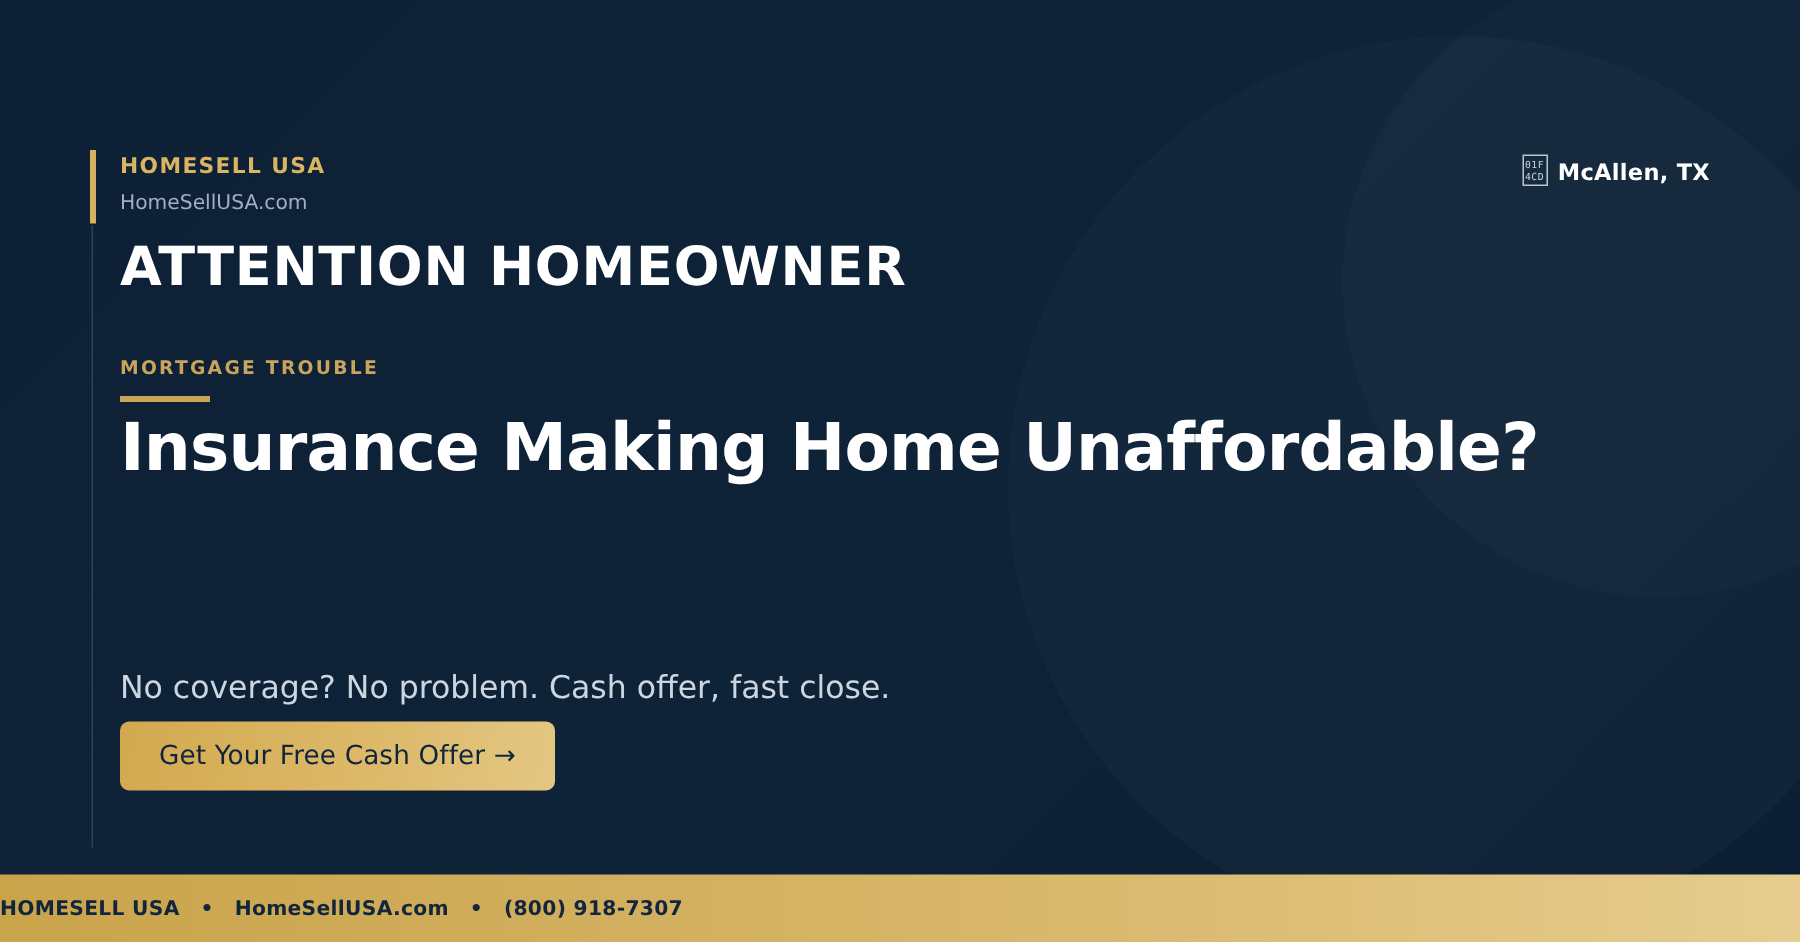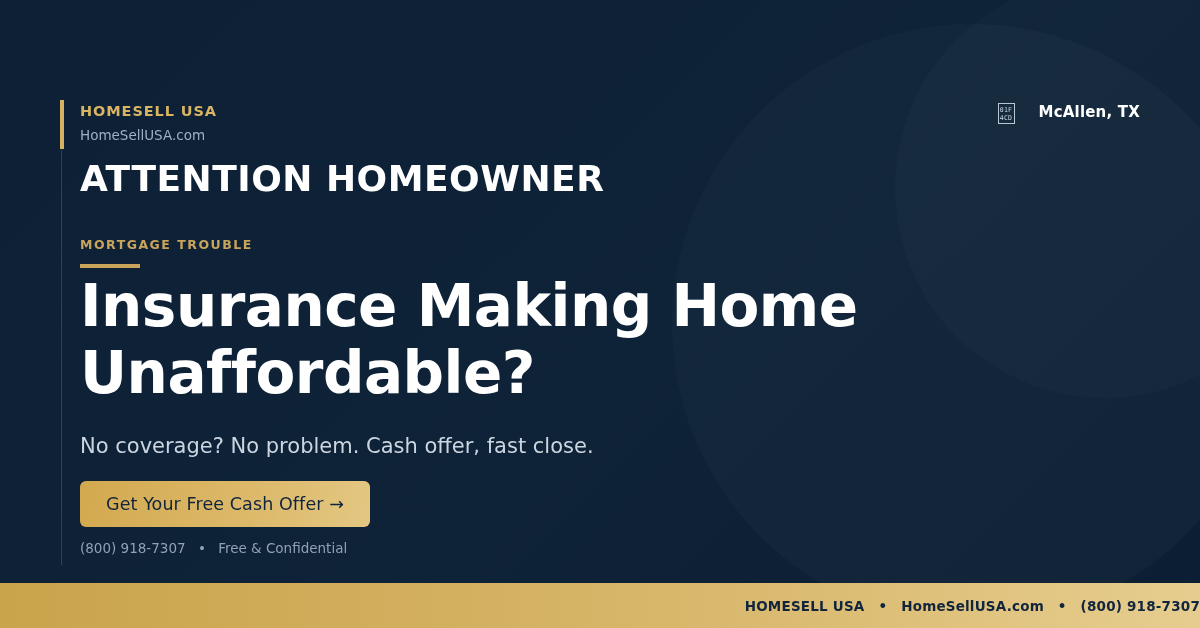--- a/index.html
+++ b/index.html
@@ -64,22 +64,22 @@
     font-size: 13.5px;
     font-weight: normal;
     margin-top: 8px;
     line-height: 1.1;
   }
 
   .location {
     position: absolute;
     right: 0; top: 103px;
     display: flex;
-    align-items: flex-start;
-    gap: 24px;
+    align-items: flex-end;
+    gap: 7px;
     color: #ffffff;
     font-size: 15px;
     font-weight: bold;
     letter-spacing: 0.2px;
     margin-left: 32px;
   }
   
   .tofu {
     display: inline-flex;
     flex-direction: column;
@@ -125,29 +125,29 @@
     width: 60px; height: 4px;
     background: #c9a55c;
     margin-top: 12px;
   }
 
   .headline {
     position: absolute;
     left: 0; top: 273px;
     width: 980px;
     color: #ffffff;
-    font-size: 58px;
+    font-size: 44px;
     font-weight: bold;
     line-height: 1.16;
     letter-spacing: -0.5px;
   }
 
   .subhead {
     position: absolute;
-    left: 0; top: 434px;
+    left: 0; top: 446px;
     color: #ccd6e0;
     font-size: 21px;
     font-weight: normal;
     line-height: 1.2;
   }
 
   .cta {
     position: absolute;
     left: 0; top: 481px;
     display: inline-flex;
@@ -179,21 +179,21 @@
   .trust .dot { margin: 0 8px; }
 
   
   .footer {
     position: absolute;
     left: 0; bottom: 0;
     width: 1200px; height: 45px;
     background: linear-gradient(90deg, #c9a44b 0%, #d3b060 38%, #dcbd74 70%, #e6cd8f 100%);
     display: flex;
     align-items: center;
-    justify-content: flex-end;
+    justify-content: flex-start;
   }
   .footer-text {
     color: #11253d;
     font-size: 13.5px;
     font-weight: bold;
     letter-spacing: 0.2px;
     white-space: nowrap;
   }
   .footer-text .dot { margin: 0 9px; }
 </style>
@@ -229,25 +229,20 @@
       <div class="eyebrow-text">MORTGAGE TROUBLE</div>
       <div class="eyebrow-rule"></div>
     </div>
 
     <div class="headline">Insurance Making Home Unaffordable?</div>
 
     <div class="subhead">No coverage? No problem. Cash offer, fast close.</div>
 
     <button class="cta">Get Your Free Cash Offer →</button>
 
-    <div class="trust">
-      <span>(800) 918-7307</span>
-      <span class="dot">•</span>
-      <span>Free &amp; Confidential</span>
-    </div>
 
   </div>
 
   <div class="footer">
     <div class="footer-text">
       <span>HOMESELL USA</span>
       <span class="dot">•</span>
       <span>HomeSellUSA.com</span>
       <span class="dot">•</span>
       <span>(800) 918-7307</span>

